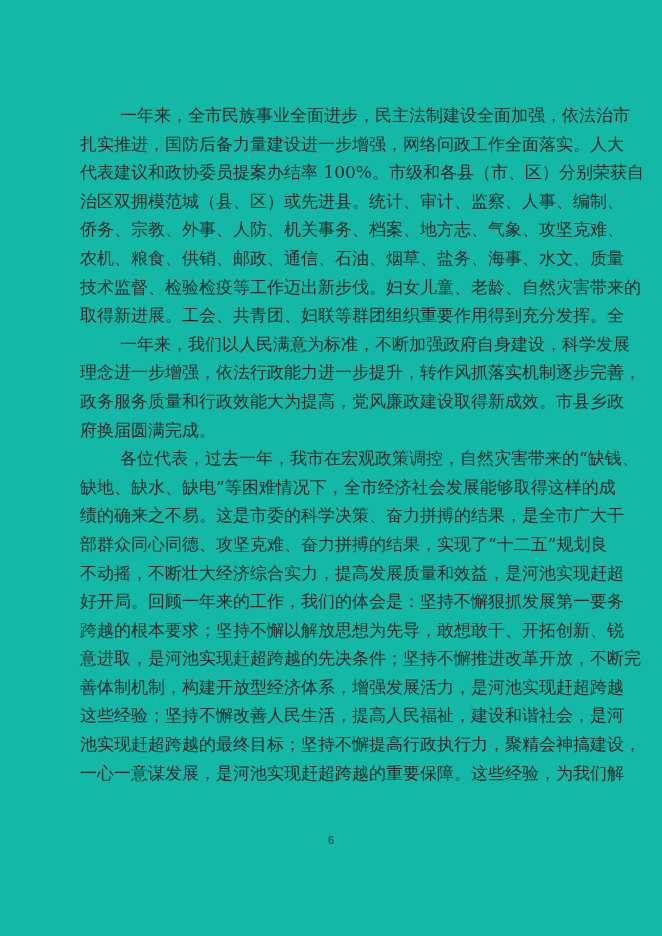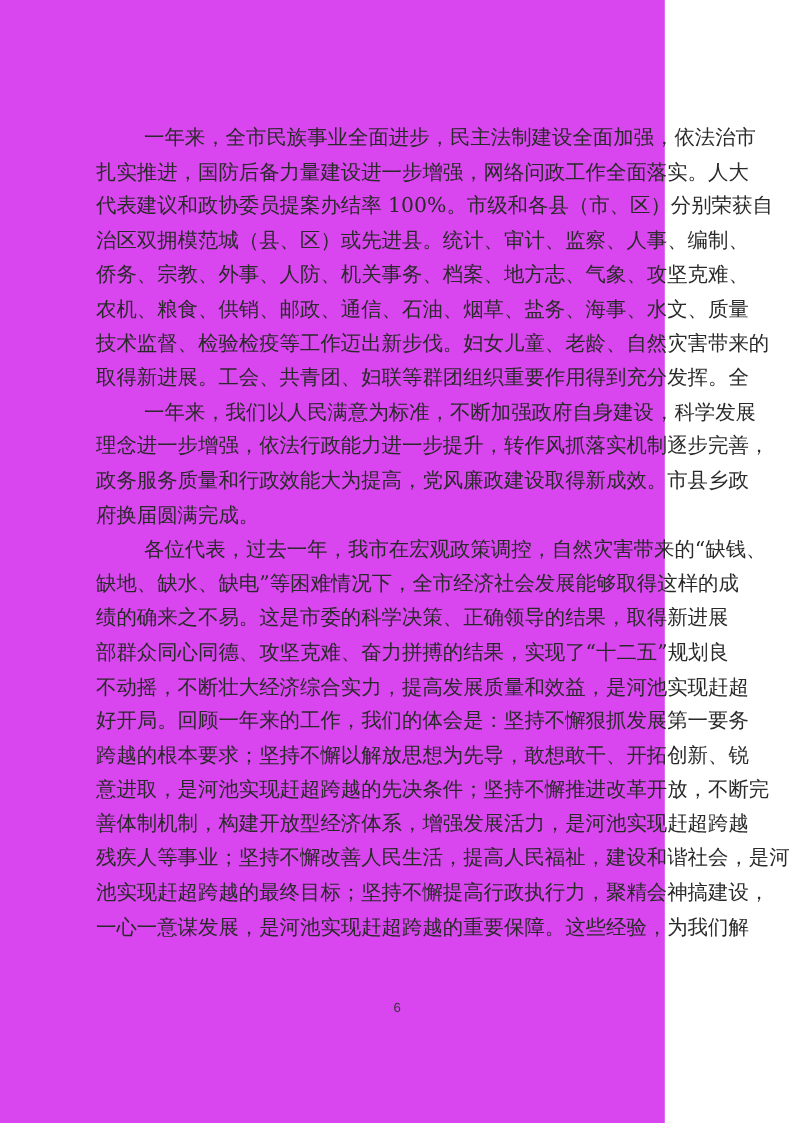--- a/index.html
+++ b/index.html
@@ -11,23 +11,23 @@
       width: 662px;
       height: 936px;
       position: relative;
       overflow: hidden;
       font-family: "DejaVu Serif", "Liberation Serif", serif;
       color: #2a2a2a;
     }
     .page {
       position: absolute;
       left: 0; top: 0;
-      width: 554px;
+      width: 662px;
       height: 936px;
-      background: #d946ef;
+      background: #14b8a6;
     }
     .body-text {
       position: absolute;
       left: 80px;
       top: 101px;
       width: 488px;
     }
     .line {
       height: 28.6px;
       line-height: 28.6px;
@@ -69,26 +69,26 @@
     <div class="line">技术监督、检验检疫等工作迈出新步伐。妇女儿童、老龄、自然灾害带来的</div>
     <div class="line">取得新进展。工会、共青团、妇联等群团组织重要作用得到充分发挥。全</div>
 
     <div class="line indent">一年来，我们以人民满意为标准，不断加强政府自身建设，科学发展</div>
     <div class="line">理念进一步增强，依法行政能力进一步提升，转作风抓落实机制逐步完善，</div>
     <div class="line">政务服务质量和行政效能大为提高，党风廉政建设取得新成效。市县乡政</div>
     <div class="line last">府换届圆满完成。</div>
 
     <div class="line indent">各位代表，过去一年，我市在宏观政策调控，自然灾害带来的“缺钱、</div>
     <div class="line">缺地、缺水、缺电”等困难情况下，全市经济社会发展能够取得这样的成</div>
-    <div class="line">绩的确来之不易。这是市委的科学决策、正确领导的结果，取得新进展</div>
+    <div class="line">绩的确来之不易。这是市委的科学决策、奋力拼搏的结果，是全市广大干</div>
     <div class="line">部群众同心同德、攻坚克难、奋力拼搏的结果，实现了“十二五”规划良</div>
     <div class="line">不动摇，不断壮大经济综合实力，提高发展质量和效益，是河池实现赶超</div>
     <div class="line">好开局。回顾一年来的工作，我们的体会是：坚持不懈狠抓发展第一要务</div>
     <div class="line">跨越的根本要求；坚持不懈以解放思想为先导，敢想敢干、开拓创新、锐</div>
     <div class="line">意进取，是河池实现赶超跨越的先决条件；坚持不懈推进改革开放，不断完</div>
     <div class="line">善体制机制，构建开放型经济体系，增强发展活力，是河池实现赶超跨越</div>
-    <div class="line">残疾人等事业；坚持不懈改善人民生活，提高人民福祉，建设和谐社会，是河</div>
+    <div class="line">这些经验；坚持不懈改善人民生活，提高人民福祉，建设和谐社会，是河</div>
     <div class="line">池实现赶超跨越的最终目标；坚持不懈提高行政执行力，聚精会神搞建设，</div>
     <div class="line">一心一意谋发展，是河池实现赶超跨越的重要保障。这些经验，为我们解</div>
   </div>
 
   <div class="page-number">6</div>
 </div>
 
 </body></html>

